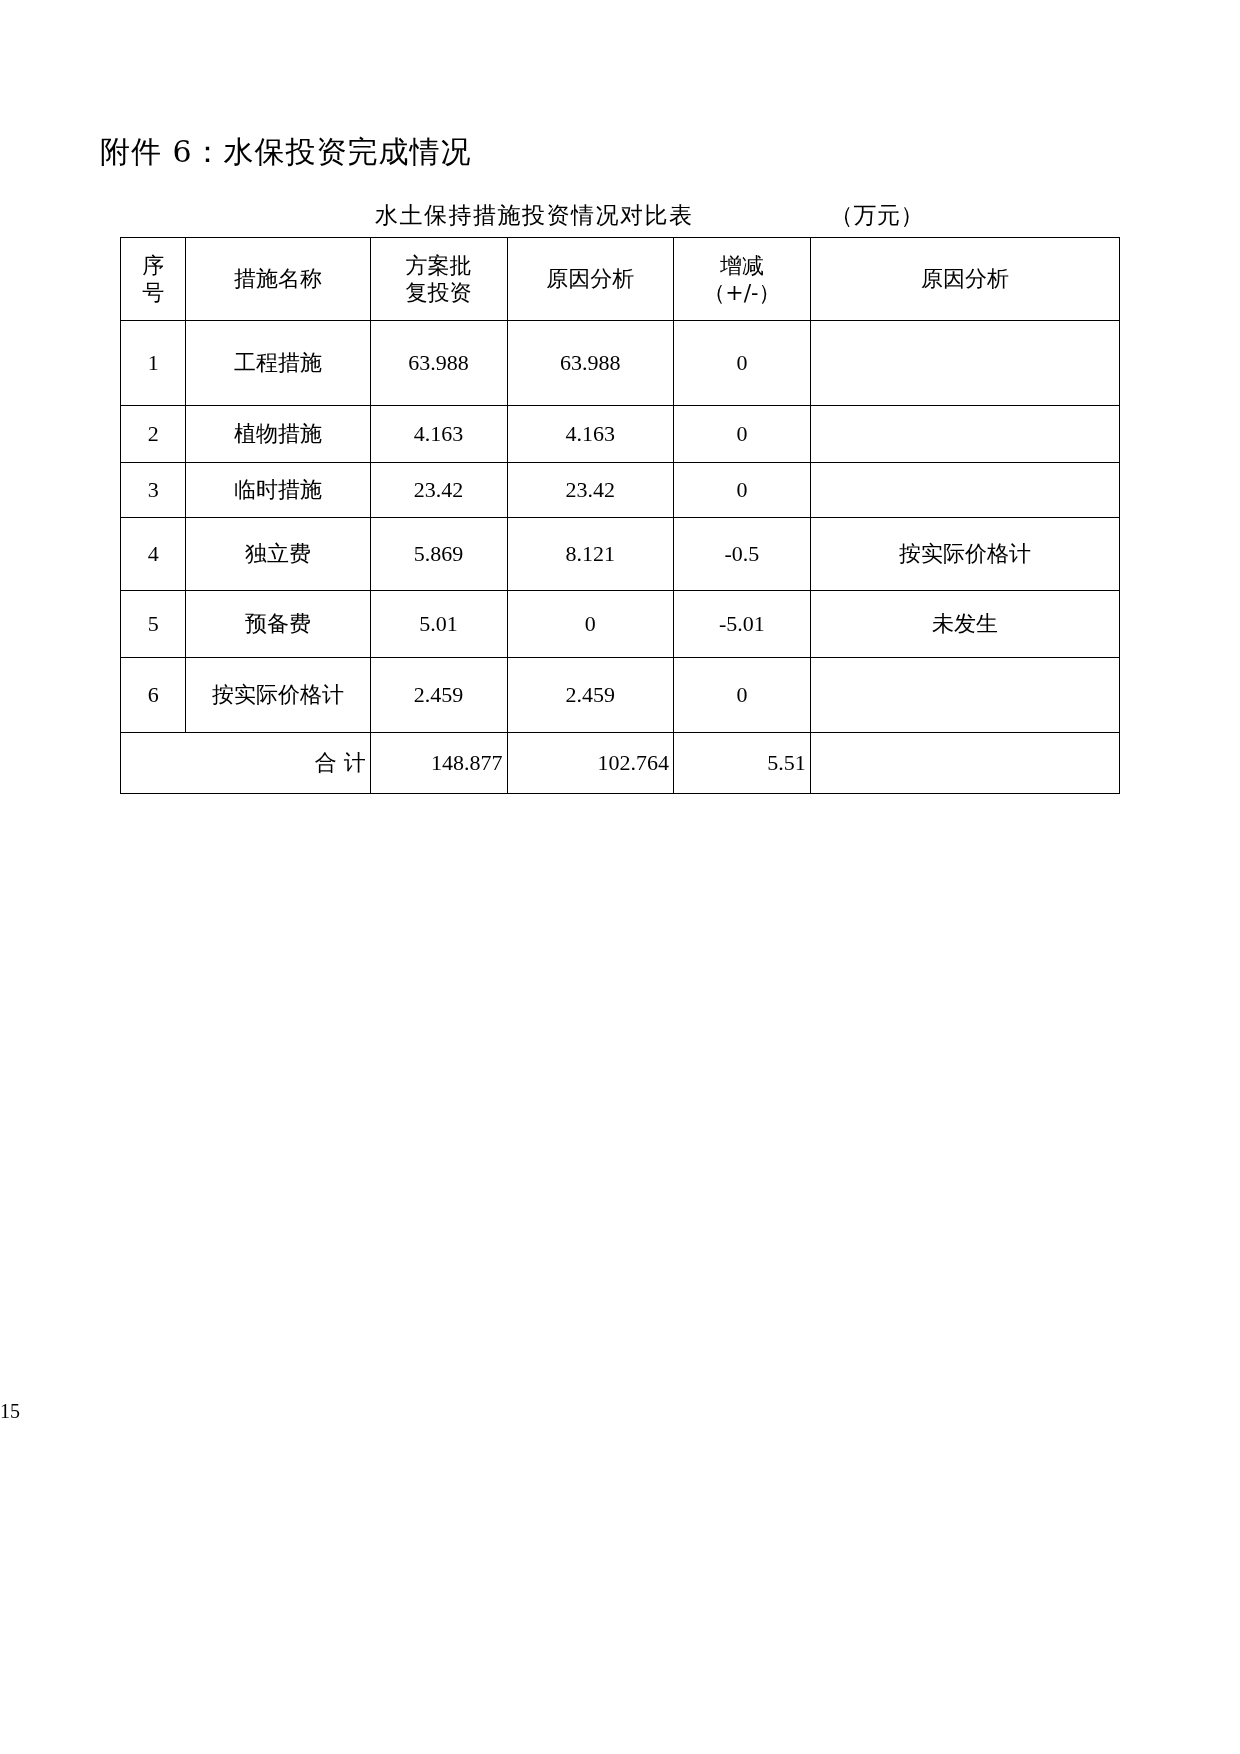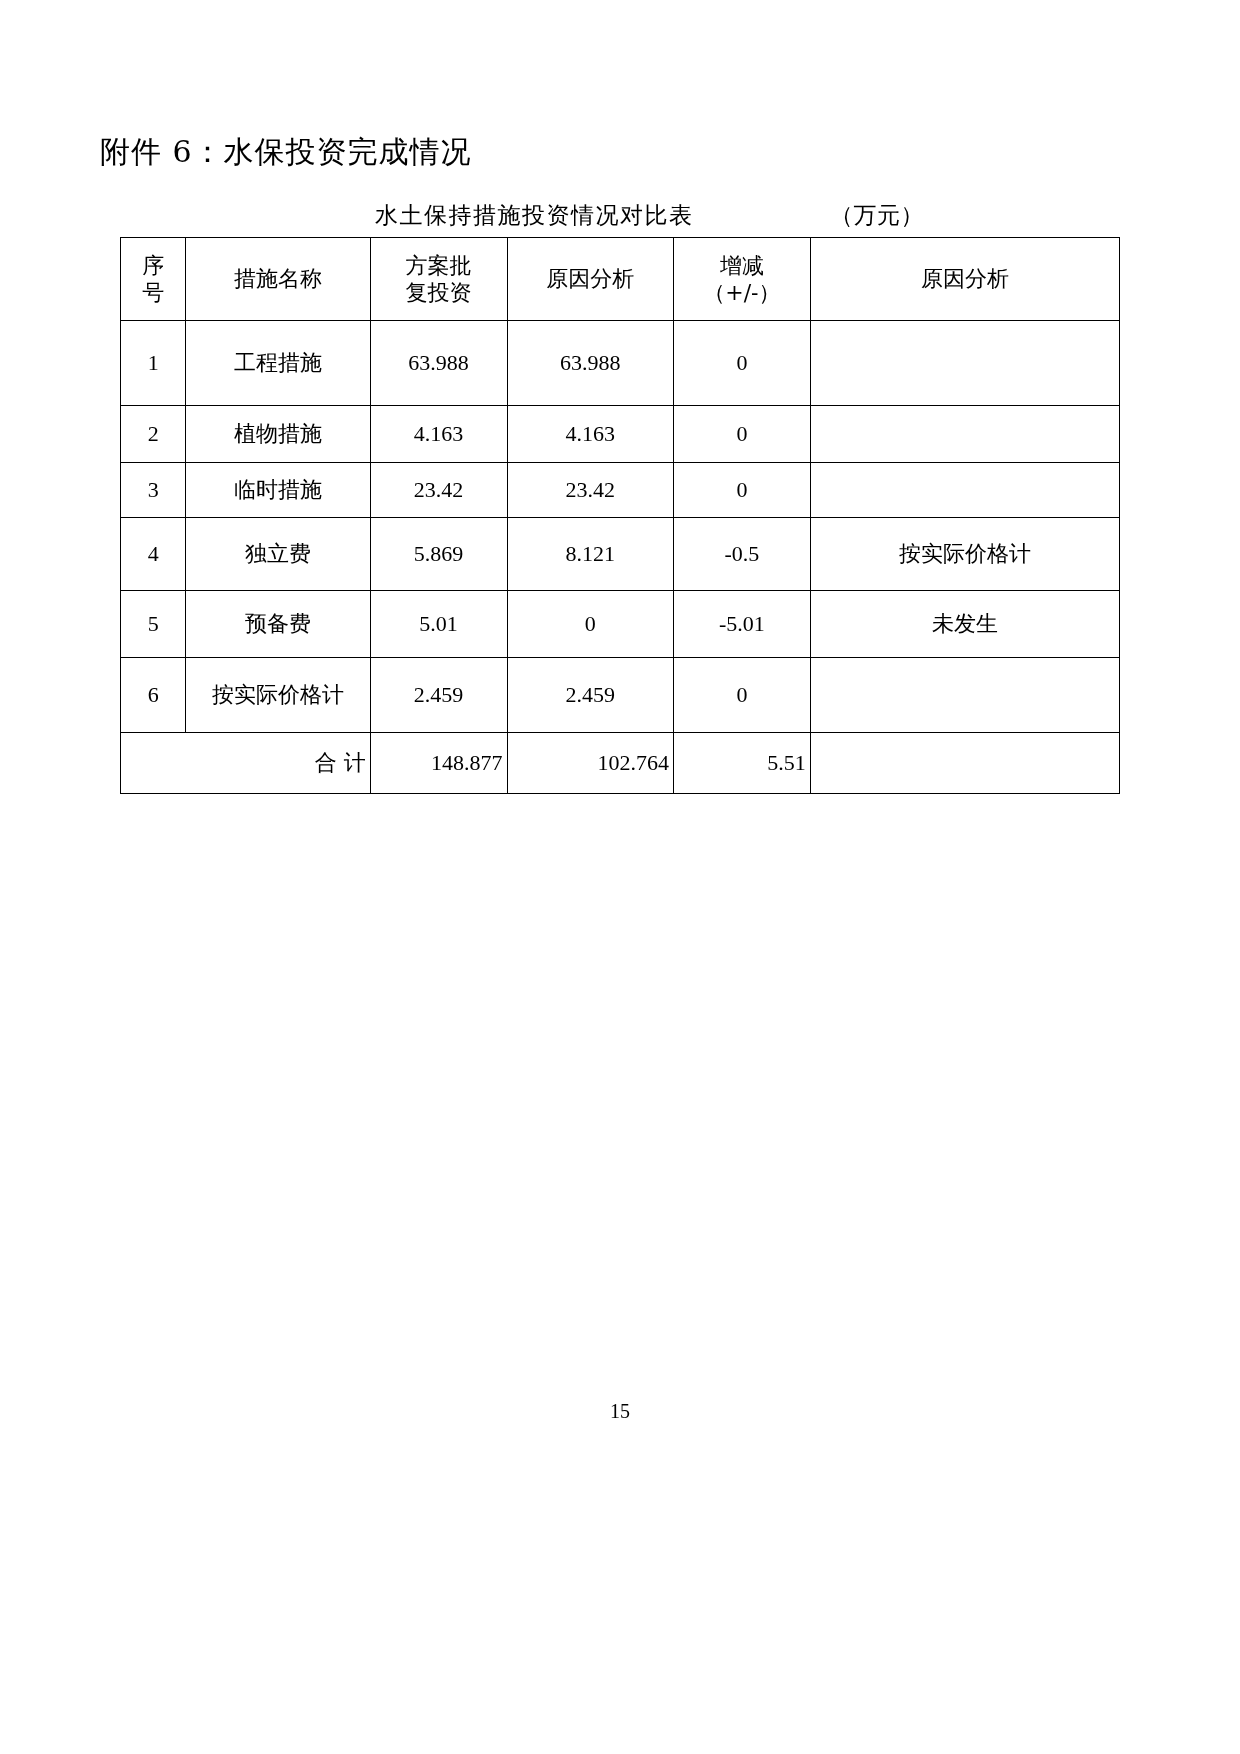--- a/index.html
+++ b/index.html
@@ -82,21 +82,21 @@
   tr.r3 td { height: 68px; }
   tr.r4 td { height: 62px; }
   tr.r5 td { height: 70px; }
   tr.total td { height: 56px; text-align: right; }
   .hdr-two-line { display: block; line-height: 1.25; }
   .page-number {
     position: absolute;
     left: 0;
     top: 1400px;
     width: 1240px;
-    text-align: center;
+    text-align: left;
     font-size: 20px;
     font-family: "Liberation Serif", serif;
   }
 </style>
 </head>
 <body>
 
 <div class="page">
 
   <div class="doc-heading">附件 6：水保投资完成情况</div>

